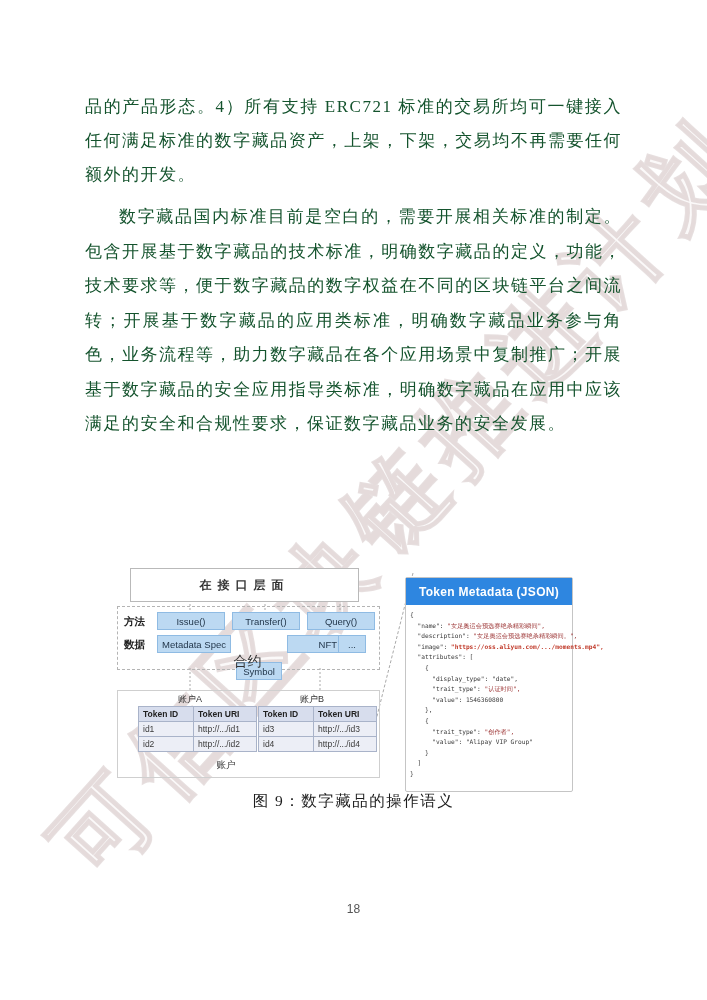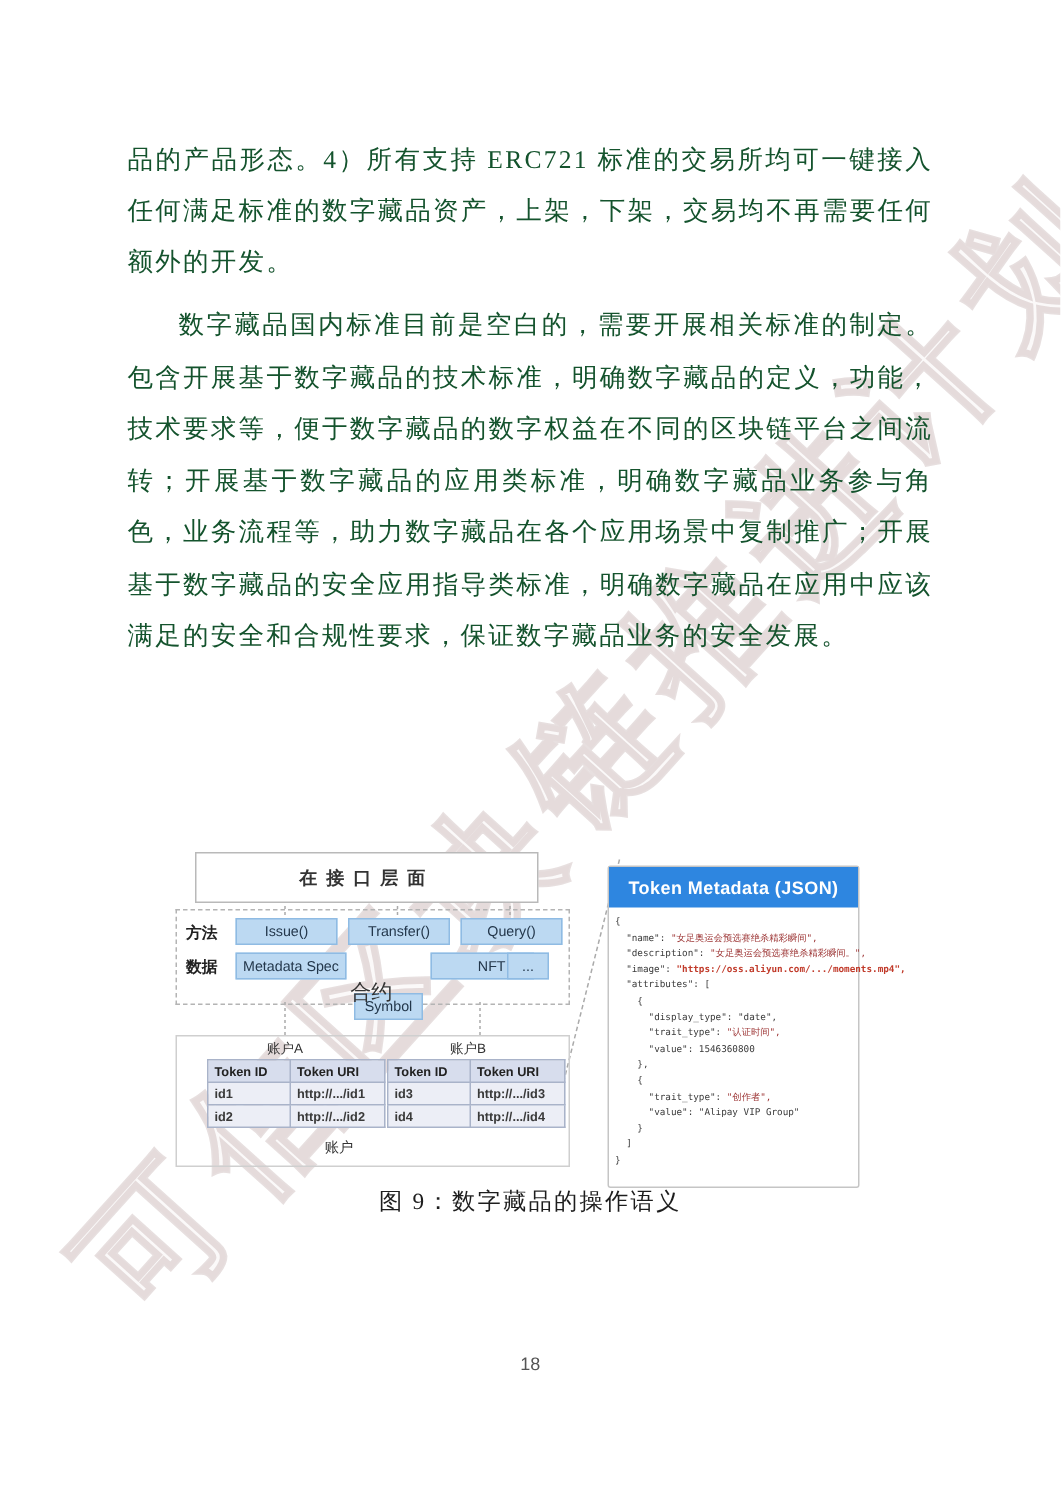--- a/index.html
+++ b/index.html
@@ -48,21 +48,21 @@
   .bx-dots{left:228px;top:75px;width:26px;}
   .contract-label{position:absolute;left:7px;top:93px;width:261px;text-align:center;
        font-size:14px;color:#333;}
   .account-box{position:absolute;left:7px;top:130px;width:261px;height:86px;
        border:1px solid #cfcfcf;}
   .acct-lbl{position:absolute;font-size:9px;color:#333;top:133px;}
   .acct-a-lbl{left:68px;} .acct-b-lbl{left:190px;}
   .tok-table{position:absolute;top:146px;border-collapse:collapse;}
   .tbl-a{left:28px;} .tbl-b{left:148px;}
   .tok-table th,.tok-table td{border:1px solid #a9b3c9;height:14px;padding:0 0 0 4px;
-       text-align:left;font-weight:bold;}
+       text-align:left;font-weight:normal;}
   .tok-table th{background:#d7dded;font-weight:bold;color:#222;font-size:8.5px;width:50px;}
   .tok-table th+th{width:58px;}
   .tok-table td{background:#eceef6;color:#3a3a3a;font-size:8.5px;}
   .account-label{position:absolute;left:7px;top:199px;width:218px;text-align:center;
        font-size:9.5px;color:#333;}
   
   .json-panel{position:absolute;left:295px;top:5px;width:168px;height:215px;
        border:1px solid #c5c5c5;border-radius:2px;background:#fff;box-sizing:border-box;margin-top:12px;}
   .json-header{height:27px;color:#fff;font-weight:bold;font-size:12px;
        display:flex;align-items:center;justify-content:center;letter-spacing:0.3px;}

